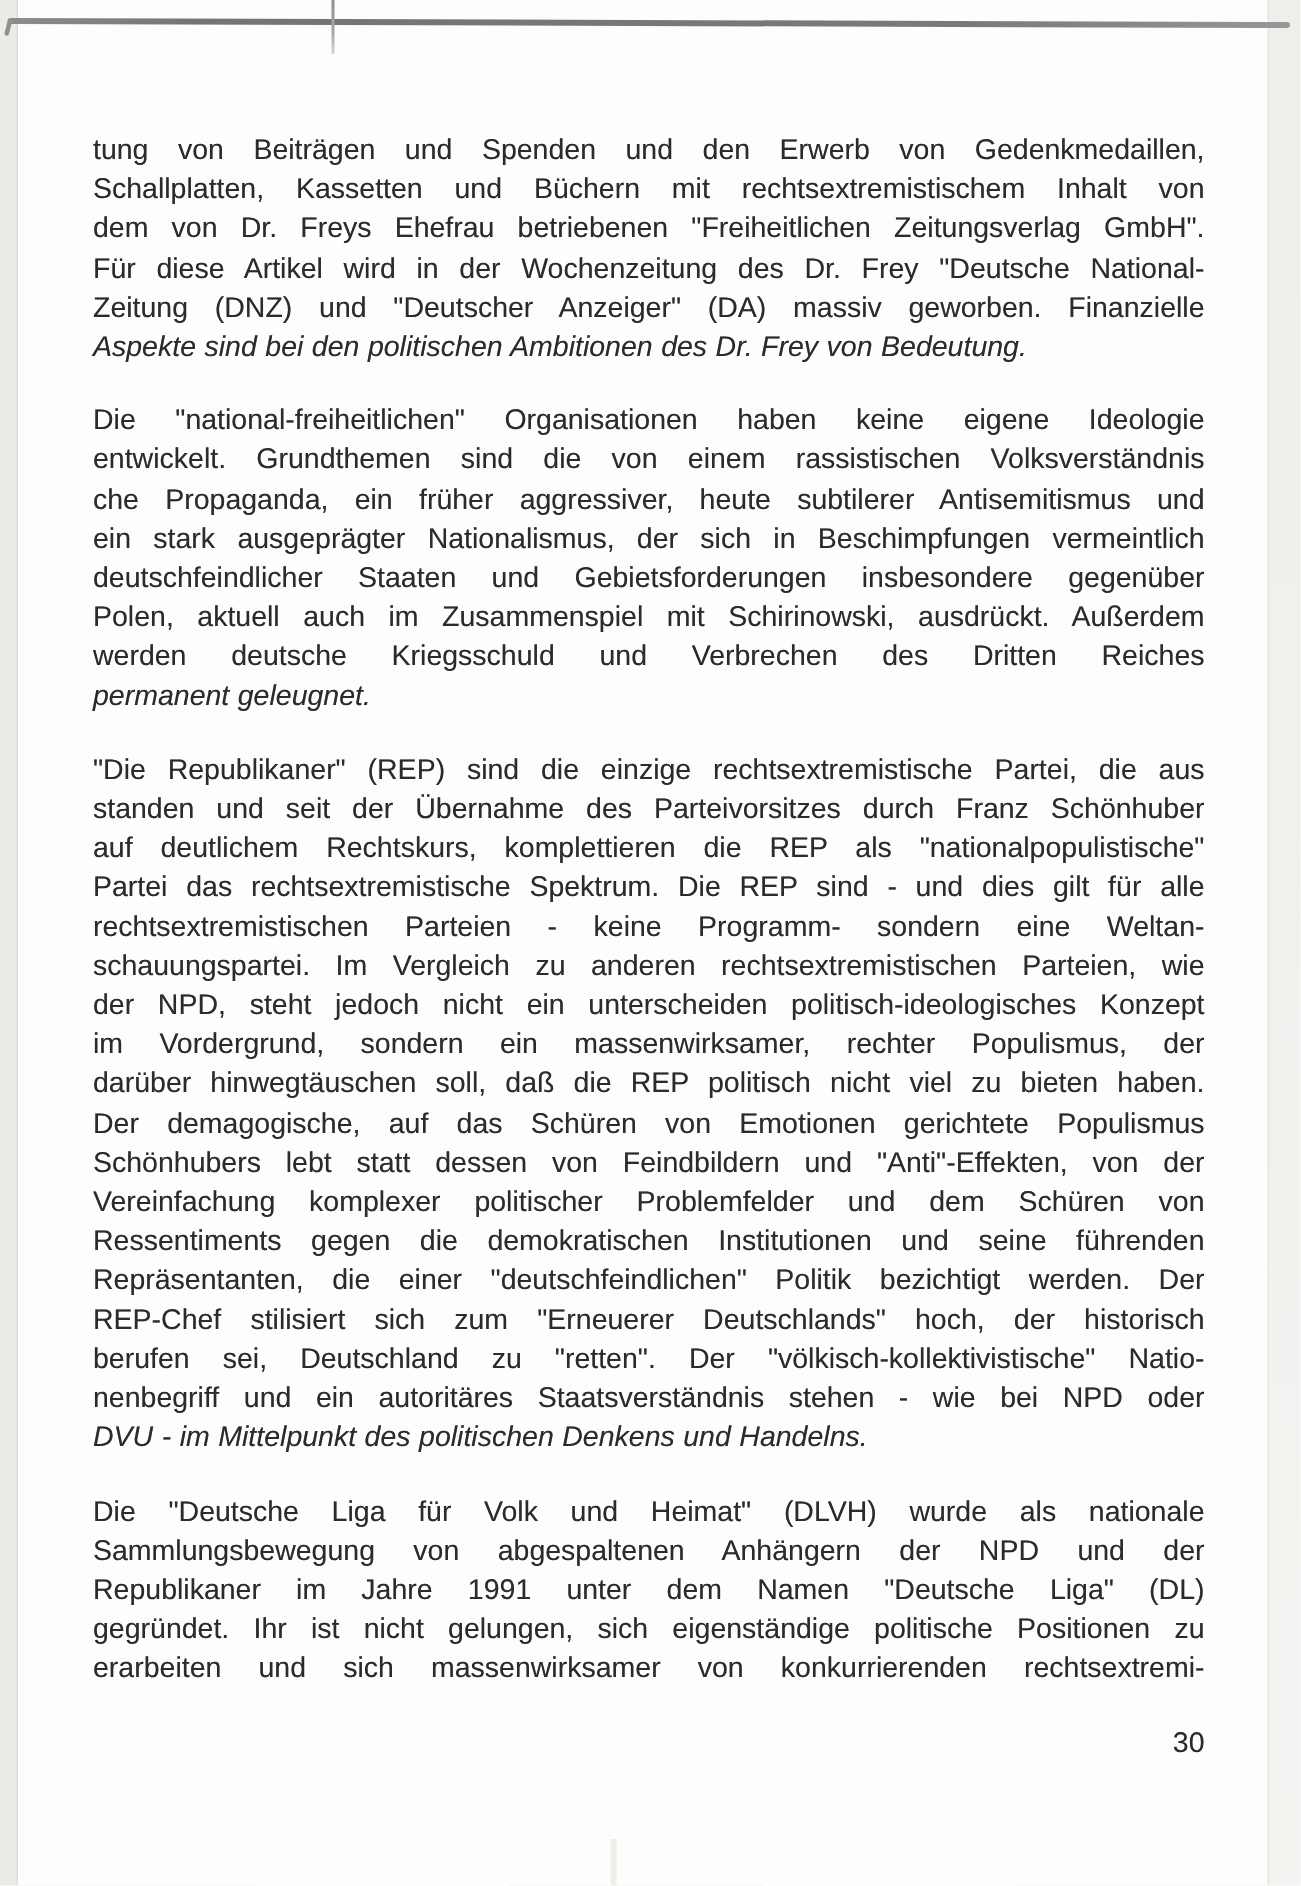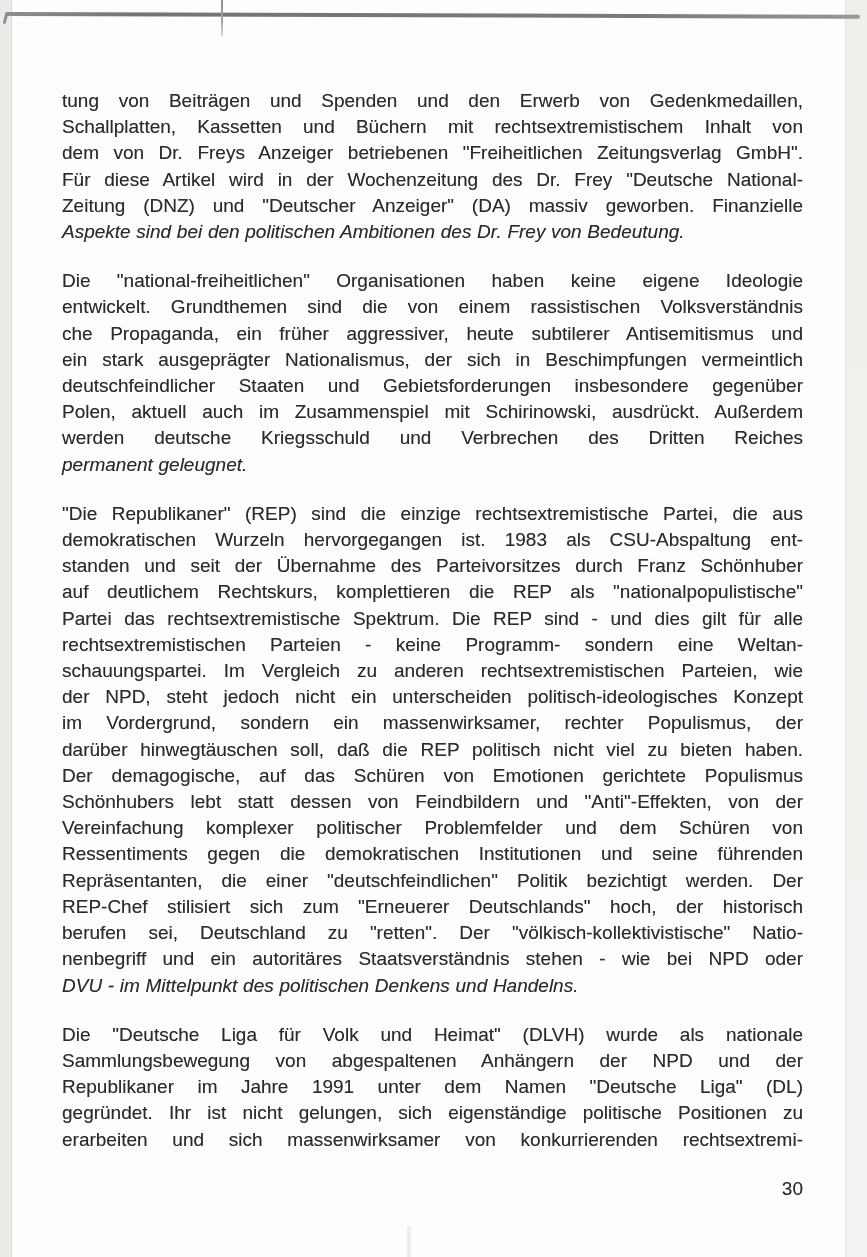--- a/index.html
+++ b/index.html
@@ -96,38 +96,37 @@
   <div class="edge-right"></div>
   <div class="scan-line-top"></div>
   <div class="scan-line-vert"></div>
   <div class="smudge-bottom"></div>
 
   <div class="content">
     <div id="paragraphs">
         <div class="para">
           <div class="line">tung von Beiträgen und Spenden und den Erwerb von Gedenkmedaillen,</div>
           <div class="line">Schallplatten, Kassetten und Büchern mit rechtsextremistischem Inhalt von</div>
-          <div class="line">dem von Dr. Freys Anzeiger betriebenen "Freiheitlichen Zeitungsverlag GmbH".</div>
+          <div class="line">dem von Dr. Freys Ehefrau betriebenen "Freiheitlichen Zeitungsverlag GmbH".</div>
           <div class="line">Für diese Artikel wird in der Wochenzeitung des Dr. Frey "Deutsche National-</div>
           <div class="line">Zeitung (DNZ) und "Deutscher Anzeiger" (DA) massiv geworben. Finanzielle</div>
           <div class="line last">Aspekte sind bei den politischen Ambitionen des Dr. Frey von Bedeutung.</div>
         </div>
         <div class="para">
           <div class="line">Die "national-freiheitlichen" Organisationen haben keine eigene Ideologie</div>
           <div class="line">entwickelt. Grundthemen sind die von einem rassistischen Volksverständnis</div>
           <div class="line">che Propaganda, ein früher aggressiver, heute subtilerer Antisemitismus und</div>
           <div class="line">ein stark ausgeprägter Nationalismus, der sich in Beschimpfungen vermeintlich</div>
           <div class="line">deutschfeindlicher Staaten und Gebietsforderungen insbesondere gegenüber</div>
           <div class="line">Polen, aktuell auch im Zusammenspiel mit Schirinowski, ausdrückt. Außerdem</div>
           <div class="line">werden deutsche Kriegsschuld und Verbrechen des Dritten Reiches</div>
           <div class="line last">permanent geleugnet.</div>
         </div>
         <div class="para">
           <div class="line">"Die Republikaner" (REP) sind die einzige rechtsextremistische Partei, die aus</div>
-          <div class="line">demokratischen Wurzeln hervorgegangen ist. 1983 als CSU-Abspaltung ent-</div>
           <div class="line">standen und seit der Übernahme des Parteivorsitzes durch Franz Schönhuber</div>
           <div class="line">auf deutlichem Rechtskurs, komplettieren die REP als "nationalpopulistische"</div>
           <div class="line">Partei das rechtsextremistische Spektrum. Die REP sind - und dies gilt für alle</div>
           <div class="line">rechtsextremistischen Parteien - keine Programm- sondern eine Weltan-</div>
           <div class="line">schauungspartei. Im Vergleich zu anderen rechtsextremistischen Parteien, wie</div>
           <div class="line">der NPD, steht jedoch nicht ein unterscheiden politisch-ideologisches Konzept</div>
           <div class="line">im Vordergrund, sondern ein massenwirksamer, rechter Populismus, der</div>
           <div class="line">darüber hinwegtäuschen soll, daß die REP politisch nicht viel zu bieten haben.</div>
           <div class="line">Der demagogische, auf das Schüren von Emotionen gerichtete Populismus</div>
           <div class="line">Schönhubers lebt statt dessen von Feindbildern und "Anti"-Effekten, von der</div>

